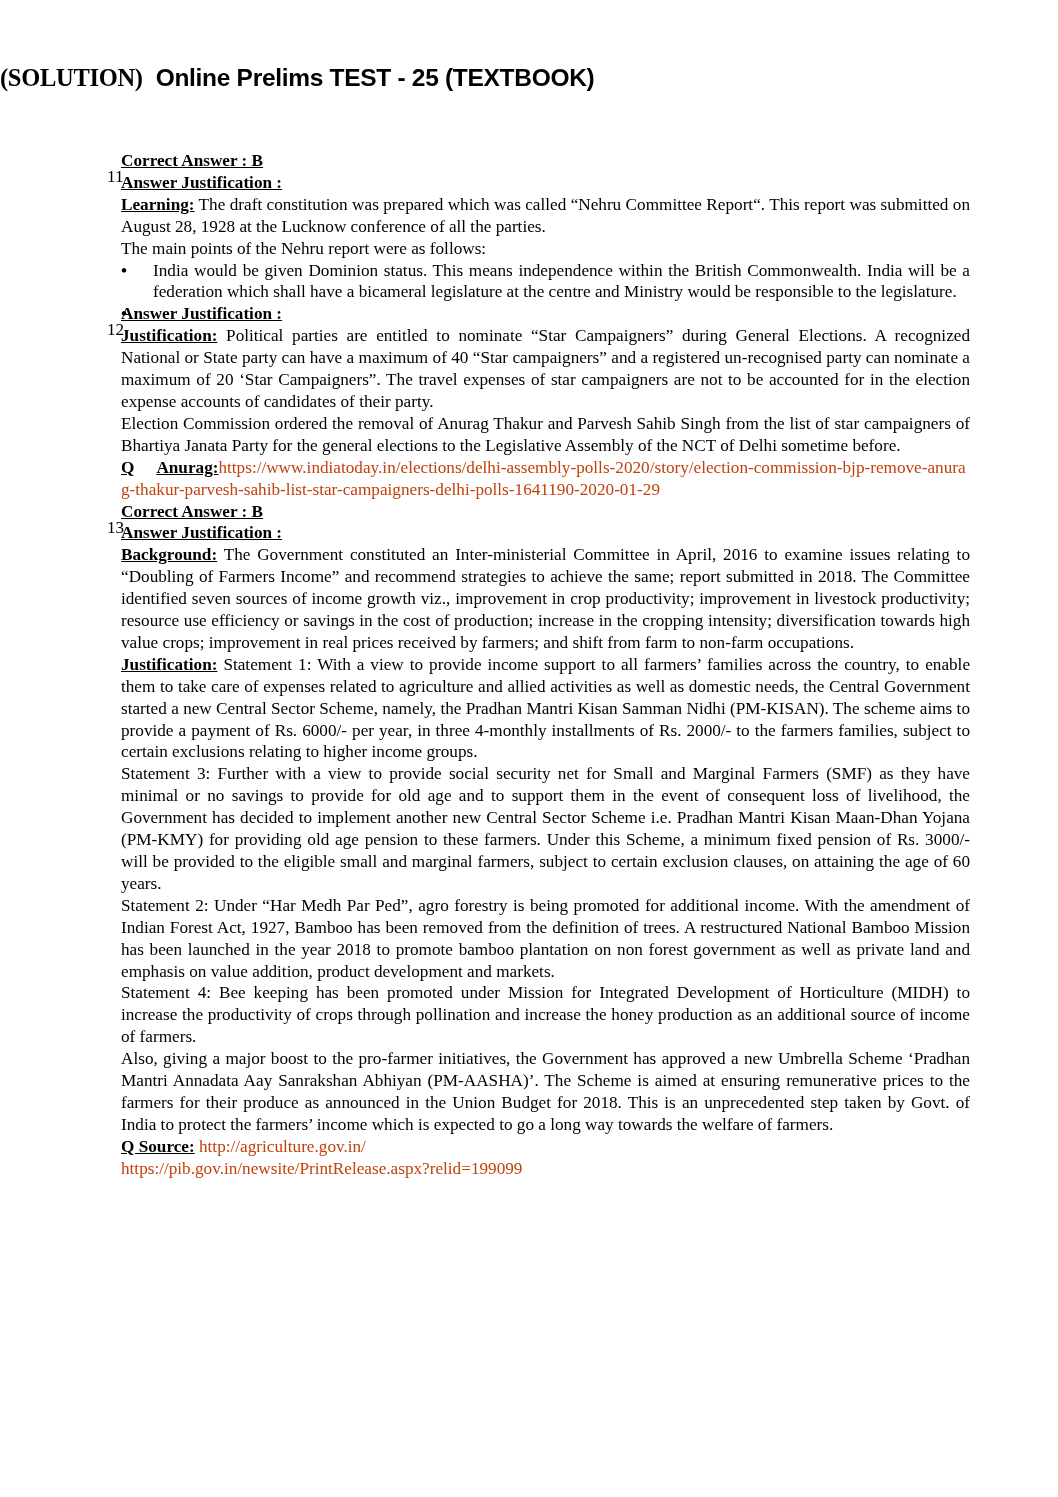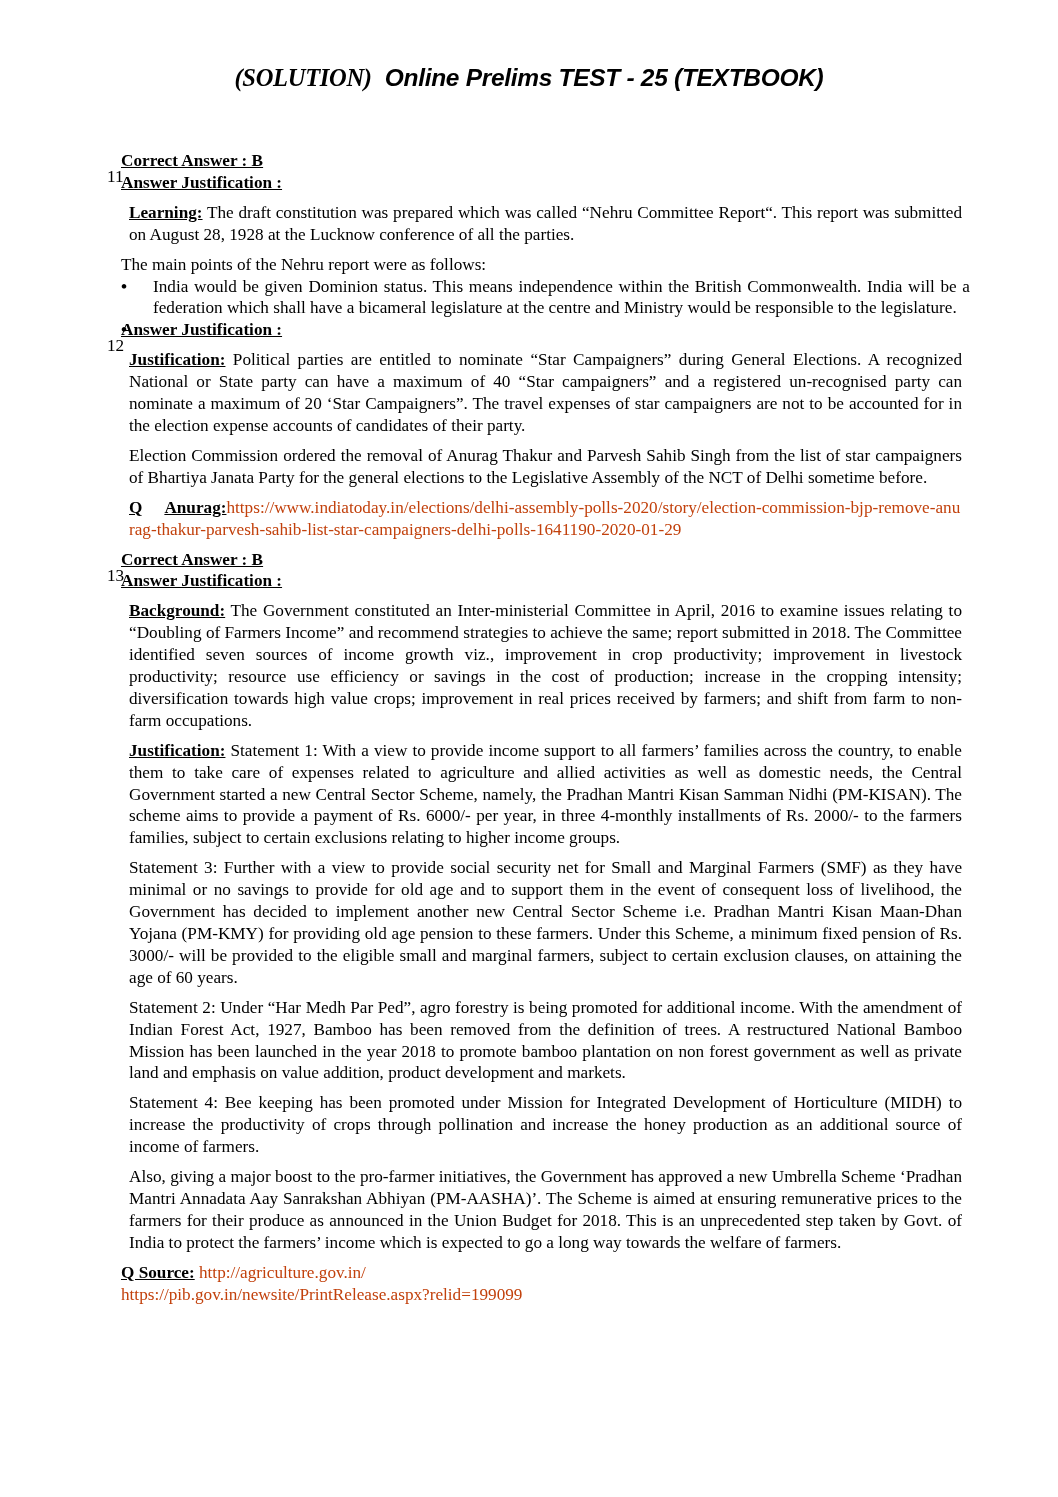--- a/index.html
+++ b/index.html
@@ -3,35 +3,34 @@
 <meta charset="utf-8">
 <style>
   html, body { margin: 0; padding: 0; background: #ffffff; }
   body {
     width: 1058px; height: 1497px; position: relative; overflow: hidden;
     font-family: "Liberation Serif", "DejaVu Serif", serif;
     color: #000000;
   }
   .title {
     position: absolute; left: 0; width: 1058px; top: 64px;
-    text-align: center; font-size: 24.5px; font-weight: bold;
+    text-align: left; font-size: 24.5px; font-weight: bold;
     font-family: "Liberation Sans", "DejaVu Sans", sans-serif;
     letter-spacing: -0.3px;
-    font-style: italic;
   }
   .title .sol { font-family: "Liberation Serif", "DejaVu Serif", serif; font-weight: bold; }
   .content {
     position: absolute; left: 88px; top: 150px; width: 882px;
     font-size: 17.2px; line-height: 21.9px;
   }
   .q { position: relative; padding-left: 33px; }
   .qnum { position: absolute; left: 0; top: 16px; font-weight: normal; width: 30px; margin-left: 19px; }
   .b { font-weight: bold; text-decoration: underline; }
   .u { }
-  .p { text-align: justify; margin: 8px; }
+  .p { text-align: justify; margin: 0; }
   ul.bul { list-style: none; margin: 0; padding: 0; }
   ul.bul li { position: relative; padding-left: 32px; text-align: justify; }
   ul.bul li .dot { position: absolute; left: 0; top: 0; width: 12px; font-weight: bold; }
   a.link { color: #c2410c; text-decoration: none; }
   .src-gap { display: inline-block; width: 22px; }
 </style>
 </head>
 <body>
 
 <div class="title">

